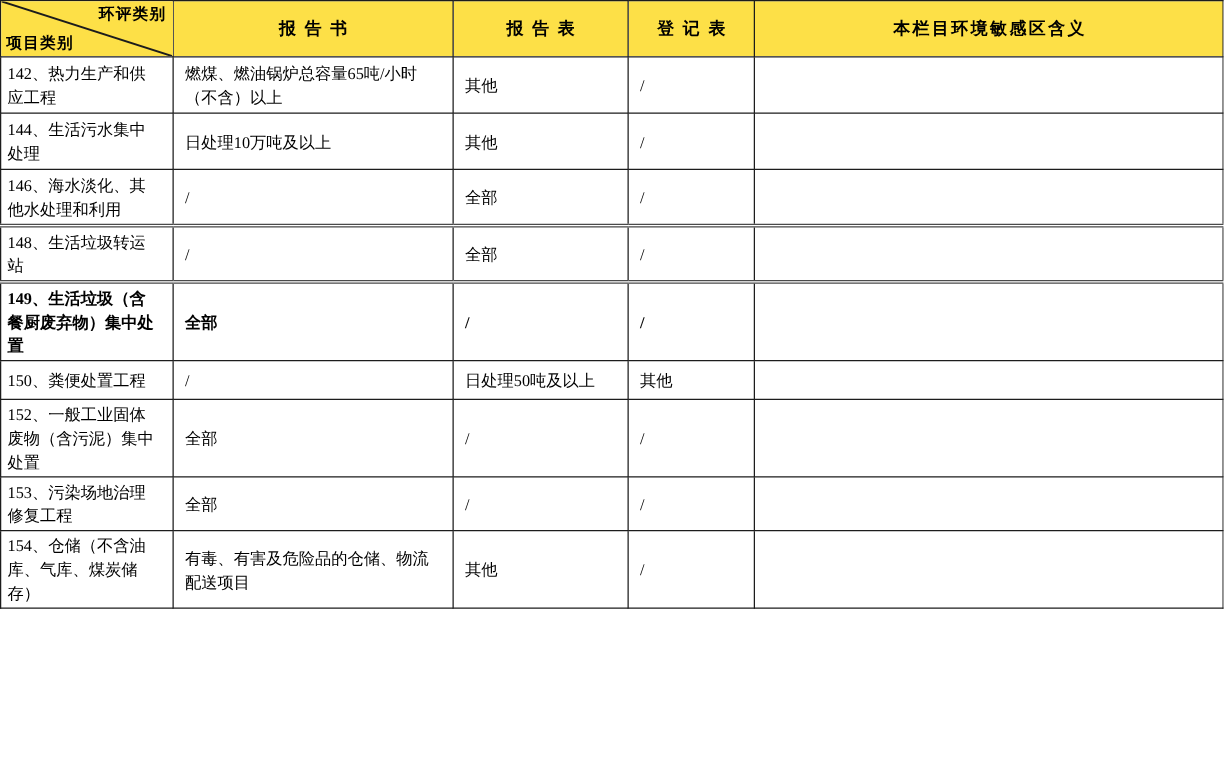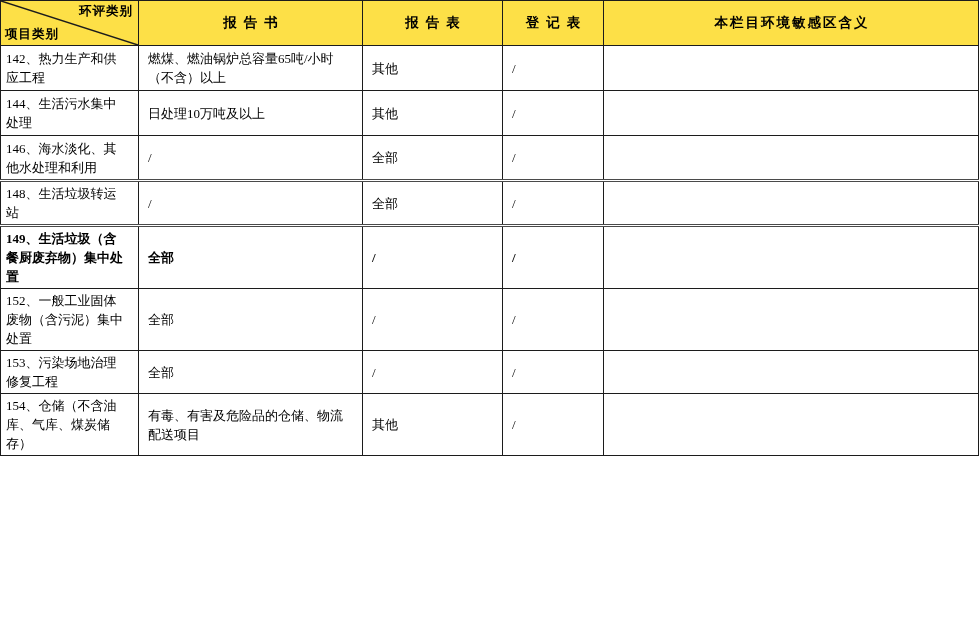--- a/index.html
+++ b/index.html
@@ -86,20 +86,27 @@
     <td class="val">/</td>
     <td class="meaning"></td>
   </tr>
         <tr class="thick-top" style="height: 61px; font-weight: bold;">
     <td class="cat">149、生活垃圾（含餐厨废弃物）集中处置</td>
     <td class="val">全部</td>
     <td class="val">/</td>
     <td class="val">/</td>
     <td class="meaning"></td>
   </tr>
+        <tr style="height: 31px;">
+    <td class="cat">150、粪便处置工程</td>
+    <td class="val">/</td>
+    <td class="val">日处理50吨及以上</td>
+    <td class="val">其他</td>
+    <td class="meaning"></td>
+  </tr>
         <tr style="height: 62px;">
     <td class="cat">152、一般工业固体废物（含污泥）集中处置</td>
     <td class="val">全部</td>
     <td class="val">/</td>
     <td class="val">/</td>
     <td class="meaning"></td>
   </tr>
         <tr style="height: 43px;">
     <td class="cat">153、污染场地治理修复工程</td>
     <td class="val">全部</td>

